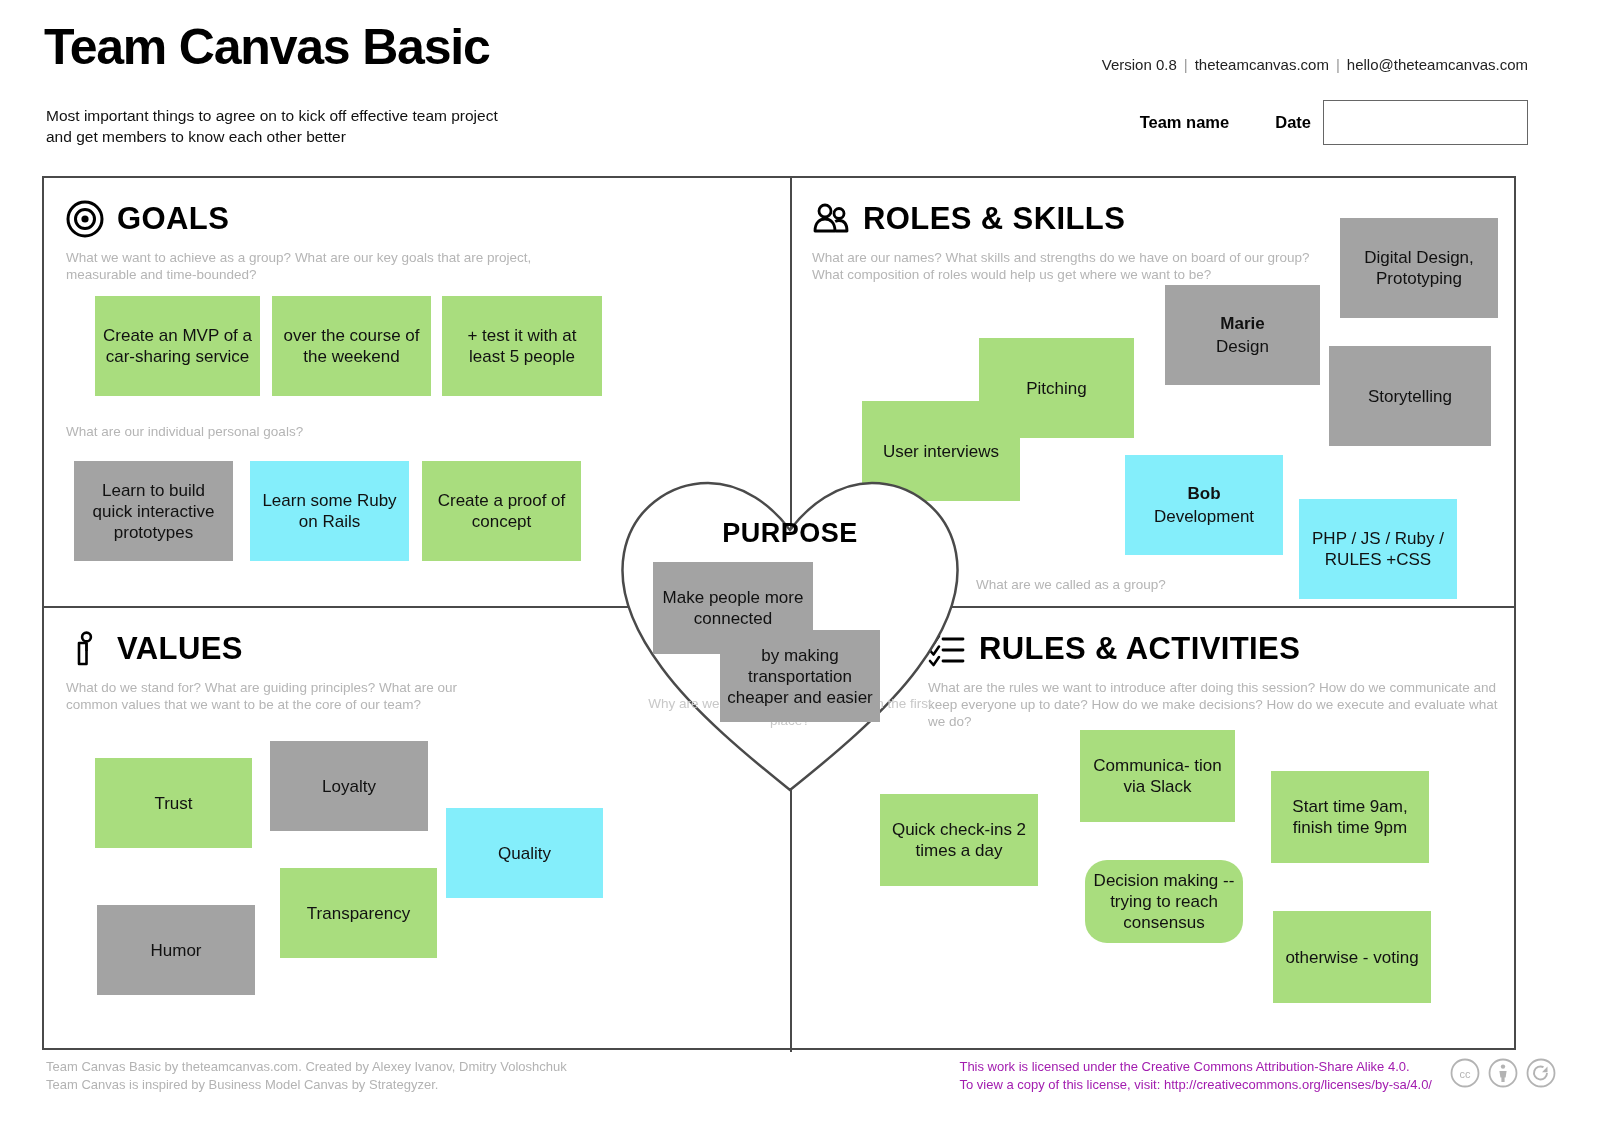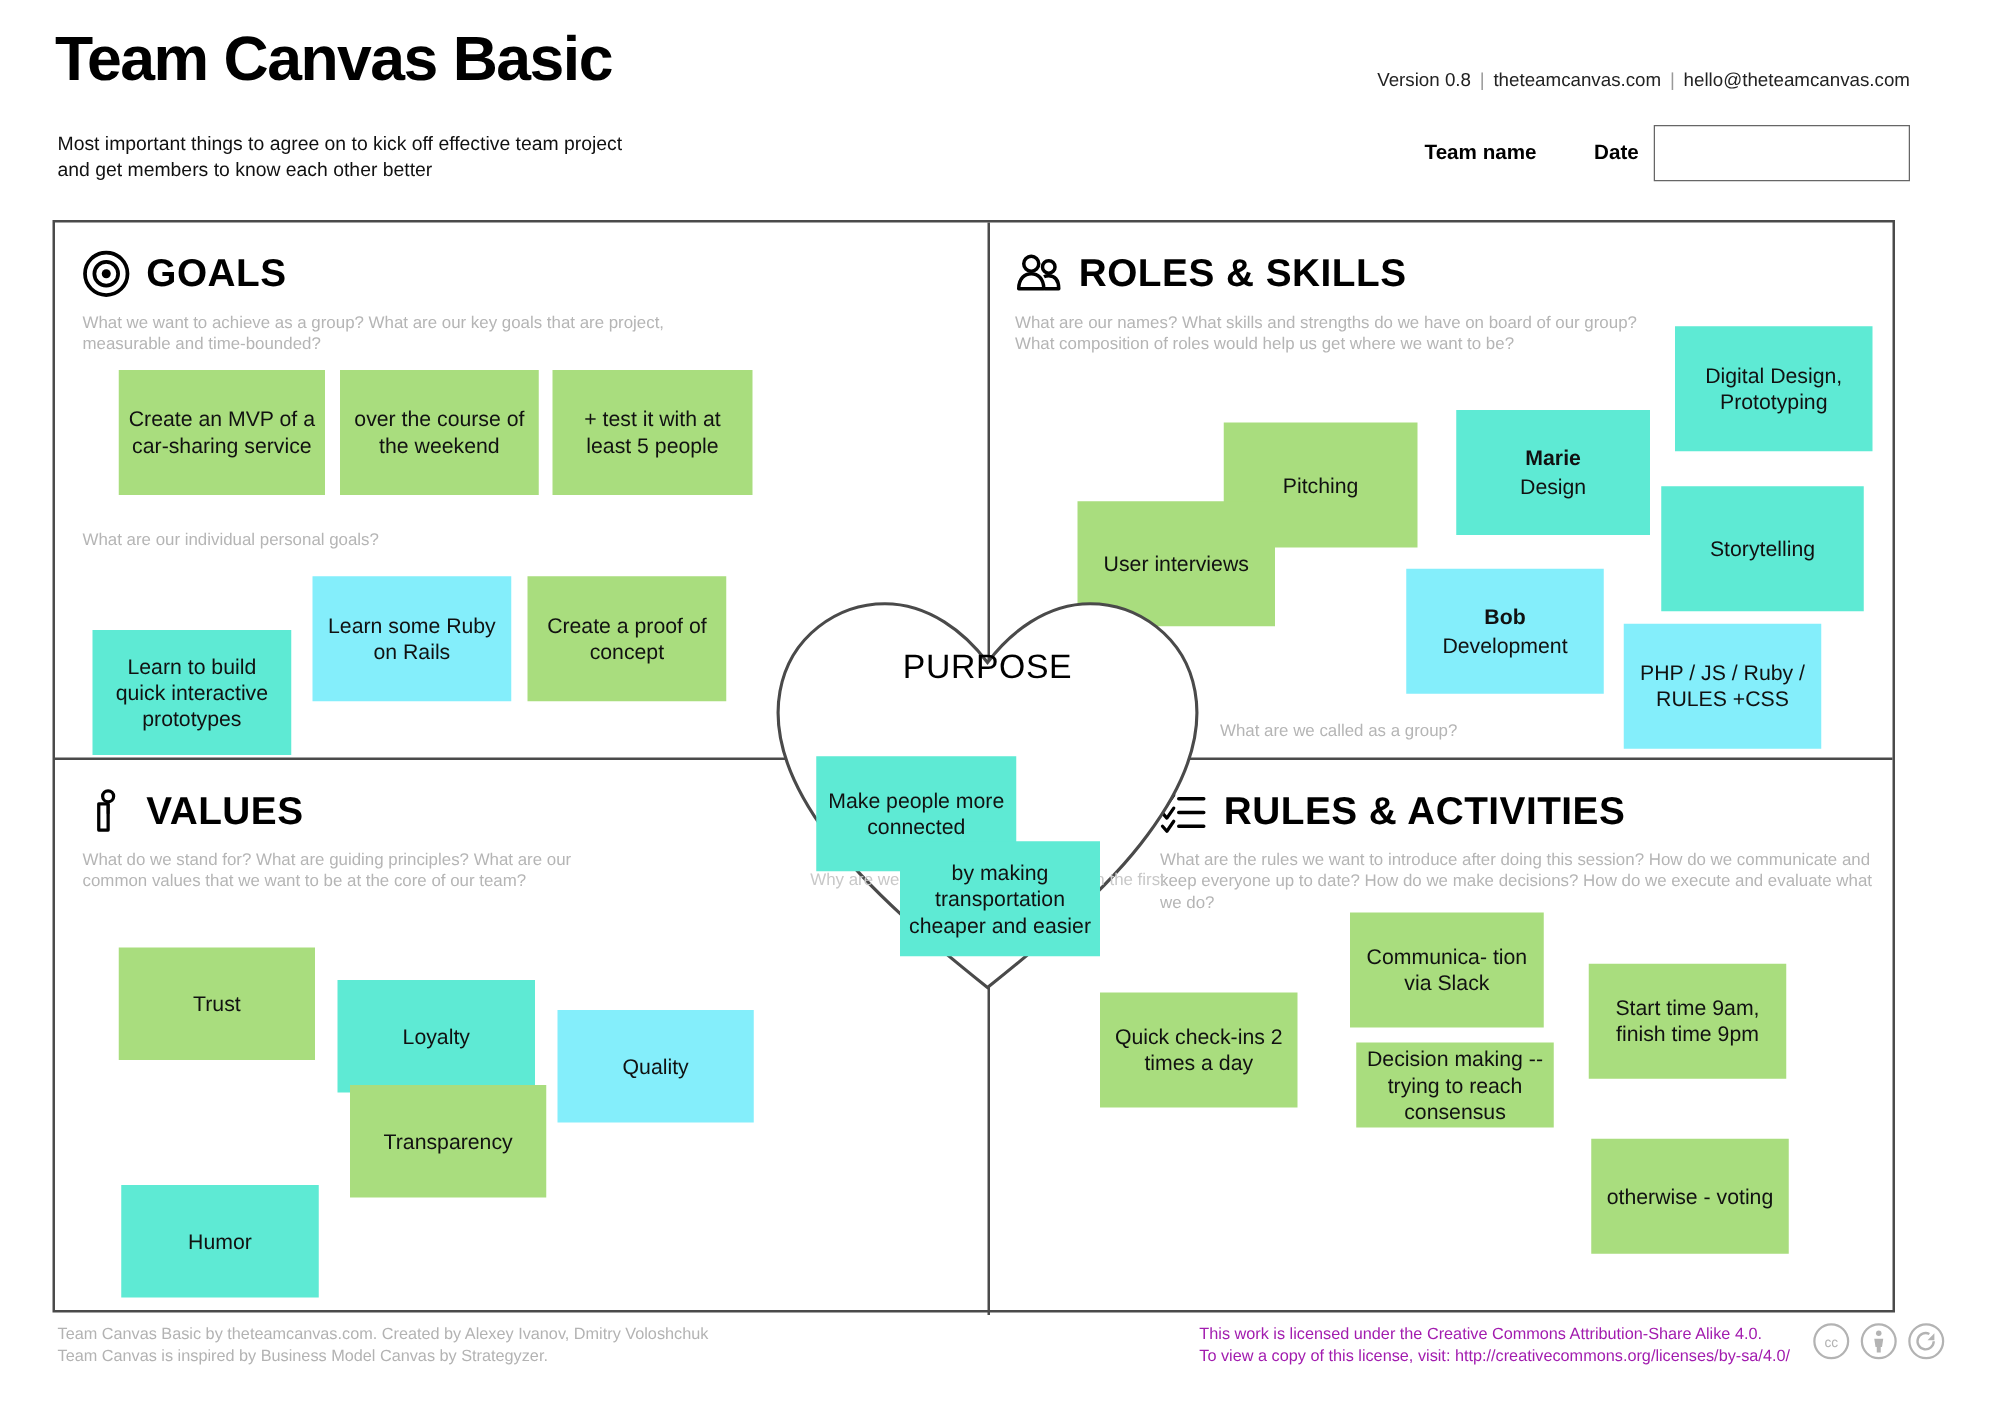--- a/index.html
+++ b/index.html
@@ -73,33 +73,33 @@
 
   
   .note {
     position: absolute;
     display: flex; align-items: center; justify-content: center;
     text-align: center;
     font-size: 17px; line-height: 21px; color: #111;
     padding: 4px 6px;
   }
   .note.green  { background: #a9dd7e; }
-  .note.yellow { background: #5eead4; margin-top: 43px; }
+  .note.yellow { background: #a3a3a3; }
   .note.cyan   { background: #84eefb; }
   .note b { font-weight: bold; }
 
   
   #heart-wrap {
     position: absolute; left: 600px; top: 468px;
     width: 380px; height: 330px; pointer-events: none;
   }
   #heart-wrap svg { display: block; }
   .purpose-title {
     position: absolute; left: 600px; top: 518px; width: 380px;
-    text-align: center; font-size: 27px; font-weight: 400;
+    text-align: center; font-size: 27px; font-weight: 700;
     letter-spacing: 0.5px;
   }
   .purpose-q {
     position: absolute; left: 640px; top: 695px; width: 300px;
     text-align: center; font-size: 13.5px; line-height: 17px;
     color: #c8c8c8;
   }
 
   
   .foot-left {
@@ -231,21 +231,21 @@
           </svg>
         </span>
         <span class="q-title">RULES &amp; ACTIVITIES</span>
       </div>
       <div class="q-desc" style="width:575px;">What are the rules we want to introduce after doing this session? How do we communicate and keep everyone up to date? How do we make decisions? How do we execute and evaluate what we do?</div>
     </div>
 
     <div class="note green" style="left:836px; top:616px; width:158px; height:92px;">Quick check-ins 2 times a day</div>
     <div class="note green" style="left:1036px; top:552px; width:155px; height:92px;">Communica- tion via Slack</div>
     <div class="note green" style="left:1227px; top:593px; width:158px; height:92px;">Start time 9am, finish time 9pm</div>
-    <div class="note green" style="left:1041px; top:656px; width:158px; height:68px;">Decision making -- trying to reach consensus</div>
+    <div class="note green" style="left:1041px; top:682px; width:158px; height:83px;border-radius:22px;">Decision making -- trying to reach consensus</div>
     <div class="note green" style="left:1229px; top:733px; width:158px; height:92px;">otherwise - voting</div>
   </div>
 
   <div id="heart-wrap">
     <svg width="380" height="330" viewBox="0 0 380 330">
       <path d="M190 322
                C 150 290, 95 245, 62 200
                C 30 157, 18 118, 24 85
                C 32 41, 70 15, 108 15
                C 143 15, 172 38, 190 62

